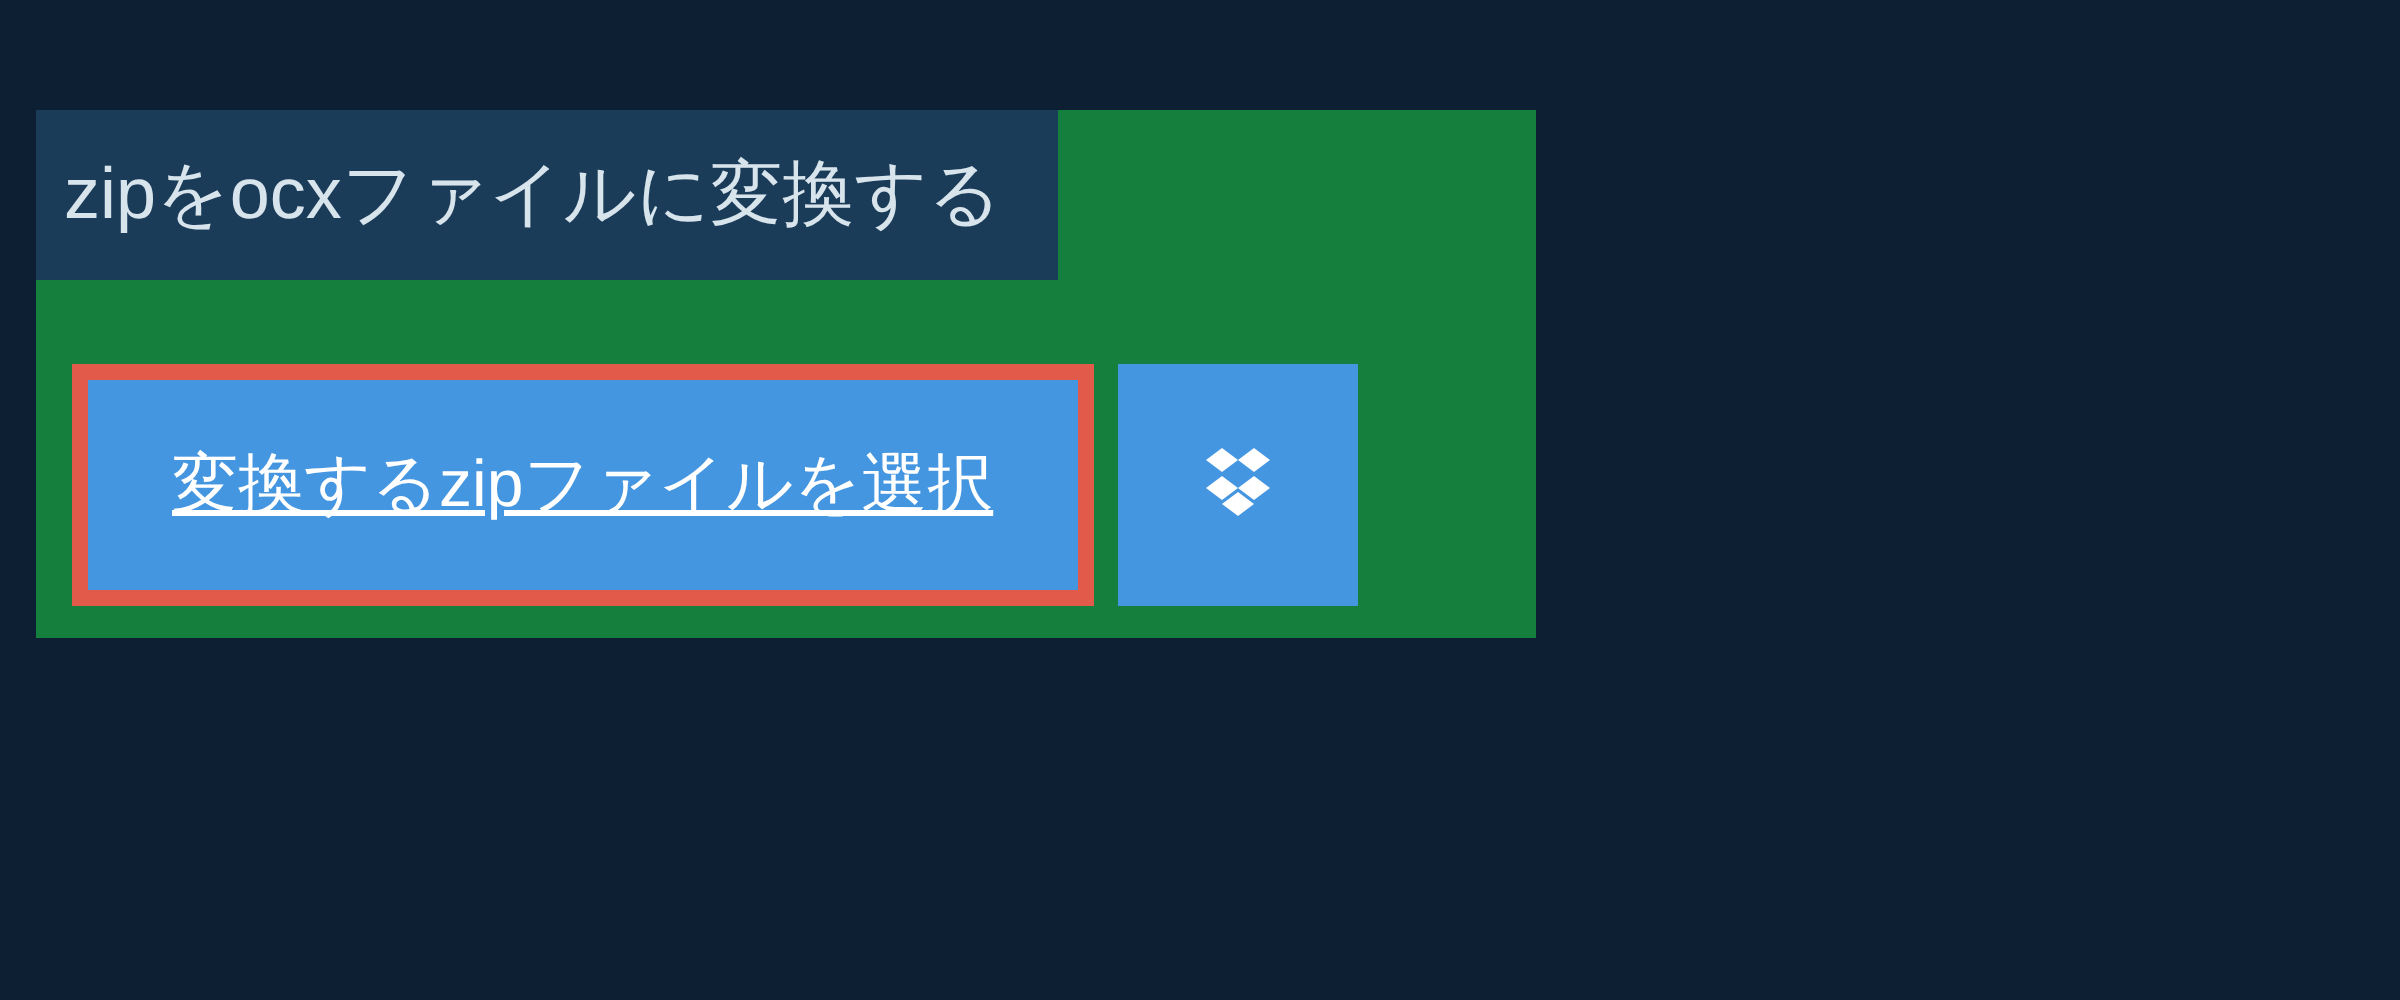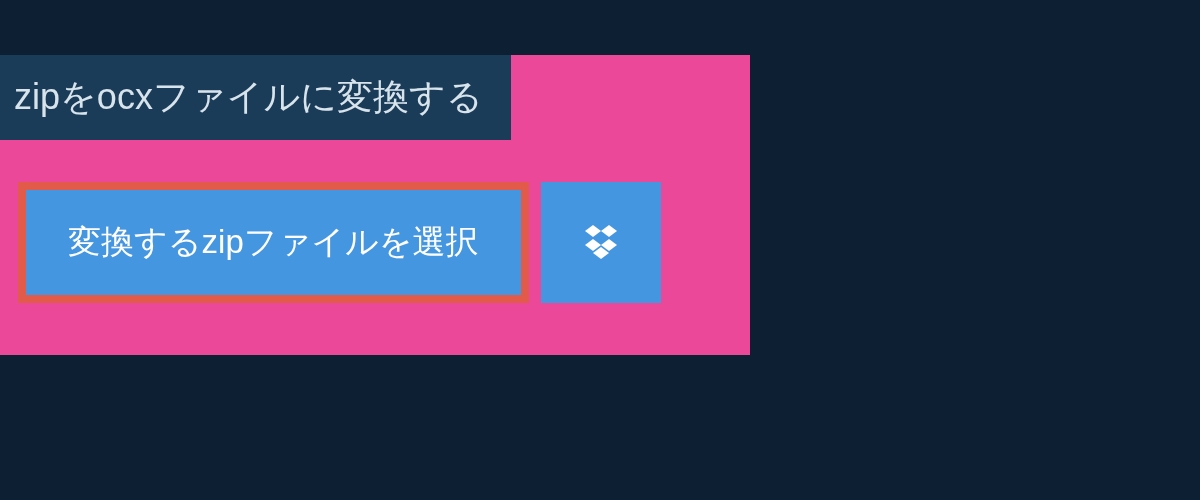--- a/index.html
+++ b/index.html
@@ -10,24 +10,25 @@
     
     body {
       width: 1200px;
       height: 500px;
       background-color: #0d1f33;
       font-family: -apple-system, BlinkMacSystemFont, "Segoe UI", "Hiragino Sans", "Meiryo", sans-serif;
       overflow: hidden;
     }
     
     .panel {
-      background-color: #ec4899;
+      background-color: #15803d;
+      margin-left: 18px;
       margin-top: 55px;
       width: 750px;
-      padding-bottom: 52px;
+      padding-bottom: 16px;
     }
     
     .heading-row {
       display: flex;
     }
     
     .heading-bg {
       background-color: #1b3c59;
       padding: 18px 28px 18px 14px;
       display: inline-block;
@@ -52,20 +53,21 @@
       border: 8px solid #e25a4a;
       color: #ffffff;
       font-size: 33px;
       font-weight: 400;
       padding: 30px 42px;
       cursor: pointer;
       white-space: nowrap;
       display: flex;
       align-items: center;
       justify-content: center;
+      text-decoration: underline;
     }
     
     .dropbox-button {
       background-color: #4596e0;
       width: 120px;
       display: flex;
       align-items: center;
       justify-content: center;
       cursor: pointer;
     }

